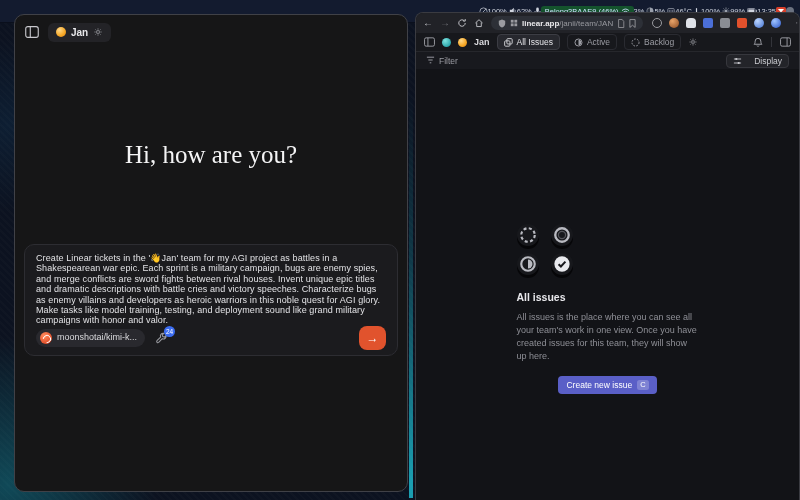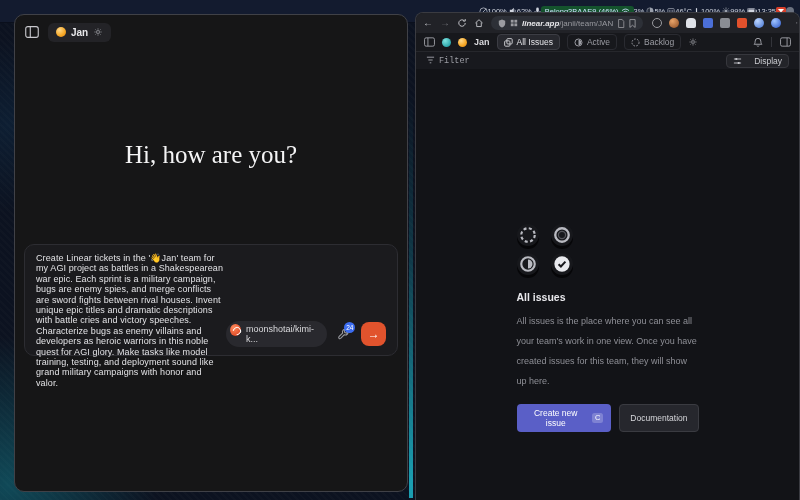--- a/index.html
+++ b/index.html
@@ -39,21 +39,21 @@
     background:#161617; border:1px solid #404147; border-radius:10px; overflow:hidden; }
   .jan-header { height:34px; display:flex; align-items:center; padding:0 10px; gap:9px; }
   .jan-team-pill { display:flex; align-items:center; gap:5px; background:#232327;
     border-radius:6px; padding:4px 8px; cursor:pointer; }
   .jan-team-pill .team-name { color:#e8e8ea; font-size:10px; font-weight:bold; }
   .jan-greeting { text-align:center; margin-top:92px; }
   .jan-title { font-family:"Liberation Serif", serif; font-size:25px; color:#f4f4f5; font-weight:500; }
   .jan-subtitle { margin-top:11px; font-size:11px; color:#9a9ba1; }
   .prompt-card { position:absolute; left:9px; right:9px; top:229px; height:112px;
     background:#1b1b1e; border:1px solid #2d2d32; border-radius:10px; padding:8px 11px;
-    display:flex; flex-direction:row; }
+    display:flex; flex-direction:column; }
   .prompt-text { font-size:9px; line-height:10.4px; color:#e2e2e5; letter-spacing:.1px; }
   .prompt-controls { margin-top:auto; display:flex; align-items:center; gap:10px; }
   .model-pill { display:flex; align-items:flex-start; gap:5px; background:#29292e;
     border-radius:999px; padding:3px 8px 3px 4px; cursor:pointer; }
   .model-logo { width:12px; height:12px; border-radius:50%;
     background:radial-gradient(circle at 35% 30%, #ff8a5c, #e2512c 70%, #c23c1c); position:relative; }
   .model-logo::after { content:""; position:absolute; left:3px; top:3px; width:6px; height:6px;
     border:1.2px solid #fff; border-radius:50%; border-left-color:transparent; transform:rotate(-40deg); }
   .model-name { font-size:9px; color:#d9d9dc; }
   .tools-btn { position:relative; width:16px; height:14px; cursor:pointer; }
@@ -67,52 +67,52 @@
   .browser-window { position:absolute; left:415px; top:12px; width:385px; height:488px;
     background:#151619; border:1px solid #3a3b41; border-bottom:none; border-radius:8px 8px 0 0;
     overflow:hidden; display:flex; flex-direction:column; }
   .browser-toolbar { height:20px; background:#212227; display:flex; align-items:center;
     padding:0 7px; gap:7px; flex:0 0 auto; }
   .nav-glyph { color:#c3c4c9; font-size:10px; line-height:1; cursor:pointer; }
   .nav-glyph.dim { color:#6f7076; }
   .addr-bar { display:flex; align-items:center; gap:4px; background:#2d3037; border-radius:999px;
     height:14px; padding:0 7px; width:152px; cursor:text; }
   .addr-text { font-size:8px; white-space:nowrap; overflow:hidden; }
-  .addr-host { color:#e9e9ec;font-style:italic; }
+  .addr-host { color:#e9e9ec; }
   .addr-path { color:#97989e; }
   .ext-row { display:flex; align-items:center; gap:7px; margin-left:2px; }
   .ext { width:10px; height:10px; border-radius:50%; cursor:pointer; }
   .ext.sq { border-radius:2px; }
   .toolbar-spacer { flex:1; }
 
   .linear-tabrow { height:19px; background:#17181c; border-bottom:1px solid #26272c;
     display:flex; align-items:center; padding:0 8px; gap:7px; flex:0 0 auto; }
   .team-avatar { width:9px; height:9px; border-radius:50%;
     background:radial-gradient(circle at 35% 30%, #7fe3e0, #2ea8ad 70%, #17777c); cursor:pointer; }
   .linear-team-name { font-size:9px; color:#d9d9dd; font-weight:bold; }
   .ltab { display:flex; align-items:center; gap:4px; font-size:8.5px; color:#9c9da4;
     border:1px solid #2a2b31; background:transparent; border-radius:4px; padding:2px 6px; cursor:pointer; }
   .ltab.active { background:#27282e; border-color:#3c3d44; color:#e4e4e8; }
   .tabrow-right { margin-left:auto; display:flex; align-items:center; gap:8px; }
   .vdiv { width:1px; height:10px; background:#33343a; }
 
   .linear-filterrow { height:17px; background:#18191e; display:flex; align-items:center;
     padding:0 10px; flex:0 0 auto; }
-  .filter-btn { display:flex; align-items:flex-start; gap:4px; font-size:8.5px; color:#9c9da4; cursor:pointer;font-family:Liberation Mono, monospace; }
+  .filter-btn { display:flex; align-items:flex-start; gap:4px; font-size:8.5px; color:#9c9da4; cursor:pointer; }
   .display-btn { margin-left:auto; display:flex; align-items:center; gap:12px; font-size:8.5px;
     color:#c9cacf; background:#232429; border:1px solid #36373d; border-radius:4px;
     padding:1px 6px; cursor:pointer; }
 
   .linear-main { flex:1; background:#121317; display:flex; justify-content:center; }
   .empty-state { width:182px; margin-top:155px; }
   .coin-grid { display:grid; grid-template-columns:26px 26px; grid-gap:7px 8px; }
   .coin { width:22px; height:22px; border-radius:50%; background:#17181c;
     box-shadow:0 3px 0 #060608; display:flex; align-items:center; justify-content:center; }
   .empty-title { margin-top:16px; font-size:10.5px; font-weight:bold; color:#e8e8ec; }
-  .empty-desc { margin-top:8px; font-size:9px; line-height:20px; color:#8e8f96; }
+  .empty-desc { margin-top:8px; font-size:9px; line-height:13px; color:#8e8f96; }
   .empty-actions { margin-top:13px; display:flex; gap:8px;justify-content:center; }
   .btn-primary { display:flex; align-items:center; gap:5px; background:#5a5fc7; color:#fff;
     border:none; border-radius:4px; font-size:8.5px; padding:4px 8px; cursor:pointer; }
   .kbd-chip { background:rgba(255,255,255,.22); border-radius:2.5px; font-size:7.5px;
     padding:0 3px; line-height:10px; }
   .btn-secondary { background:#26272d; color:#d6d7db; border:1px solid #3a3b41;
     border-radius:4px; font-size:8.5px; padding:4px 10px; cursor:pointer; }
 
   svg { flex:0 0 auto; }
 </style>
@@ -362,18 +362,17 @@
               </svg>
           </span>
         </div>
         <div class="empty-title">All issues</div>
         <div class="empty-desc">All issues is the place where you can see all your team's work in one view. Once you have created issues for this team, they will show up here.</div>
         <div class="empty-actions">
           <button class="btn-primary">
             <span>Create new issue</span>
             <span class="kbd-chip">C</span>
           </button>
-          <button class="btn-secondary">Documentation</button>
         </div>
       </div>
     </div>
   </div>
 </div>
 
 </body></html>

